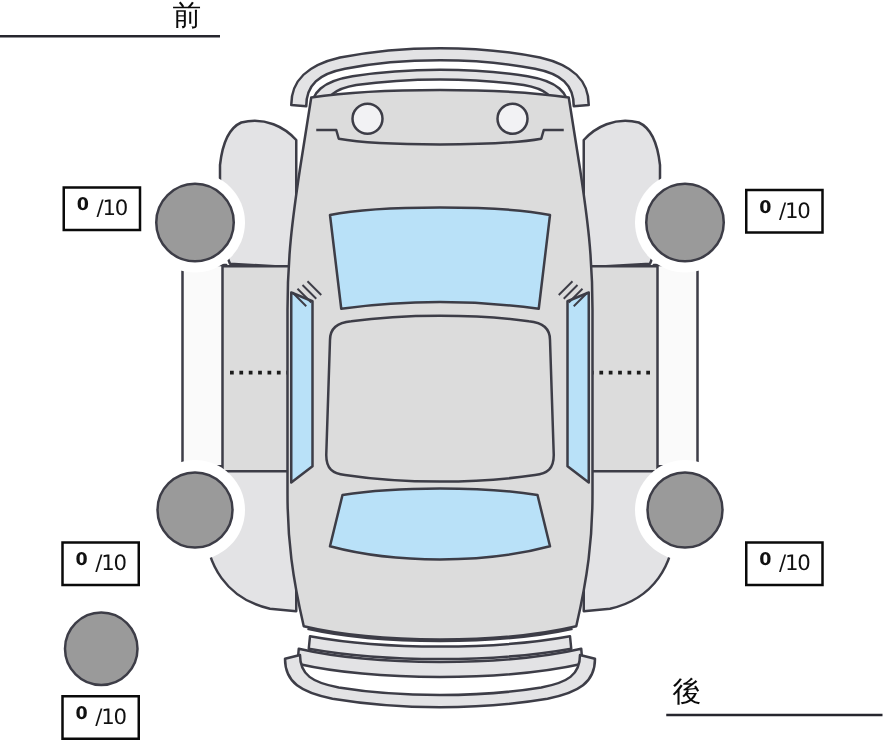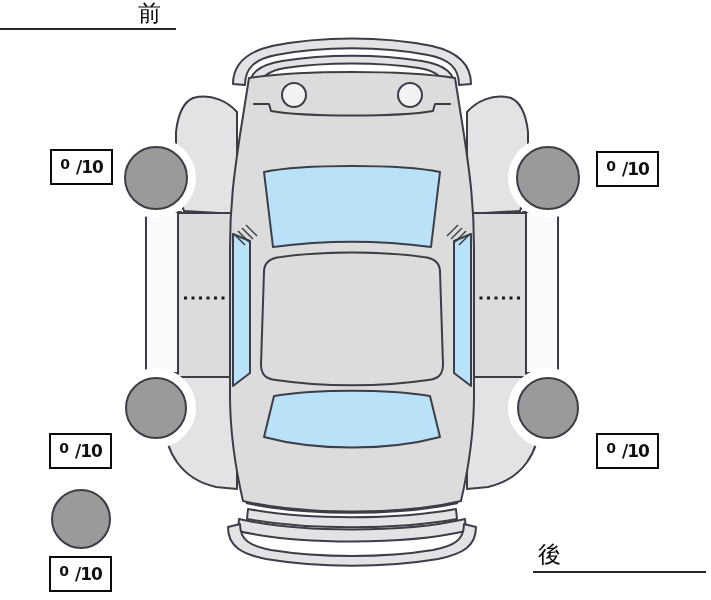--- a/index.html
+++ b/index.html
@@ -6,21 +6,21 @@
   .screen{position:relative;width:711px;height:600px;background:#ffffff;overflow:hidden;
           font-family:"DejaVu Sans",sans-serif;color:#111;}
   .diagram-svg{position:absolute;left:0;top:0;}
   .diagram-svg path,.diagram-svg rect,.diagram-svg circle{stroke:#3d3d47;stroke-width:2;stroke-linejoin:round;}
   .nostroke{stroke:none !important;}
   .lineonly{fill:none;}
   .score-box{position:absolute;width:63px;height:36px;box-sizing:border-box;background:#fff;
              border:2px solid #0a0a0a;display:flex;align-items:center;justify-content:center;
              gap:6px;}
   .score-box .num{font-size:14px;font-weight:bold;position:relative;top:-3px;}
-  .score-box .den{font-size:17px;font-weight:bold;letter-spacing:-1px;}
+  .score-box .den{font-size:17px;font-weight:normal;letter-spacing:-1px;}
   .jp-label{position:absolute;font-size:23px;line-height:1.1;color:#0a0a0a;}
   .hline{position:absolute;height:2px;background:#26262e;}
 </style>
 </head>
 <body>
 
 <div class="screen">
 
   <svg class="diagram-svg" width="711" height="600" viewBox="0 0 711 600">
 

